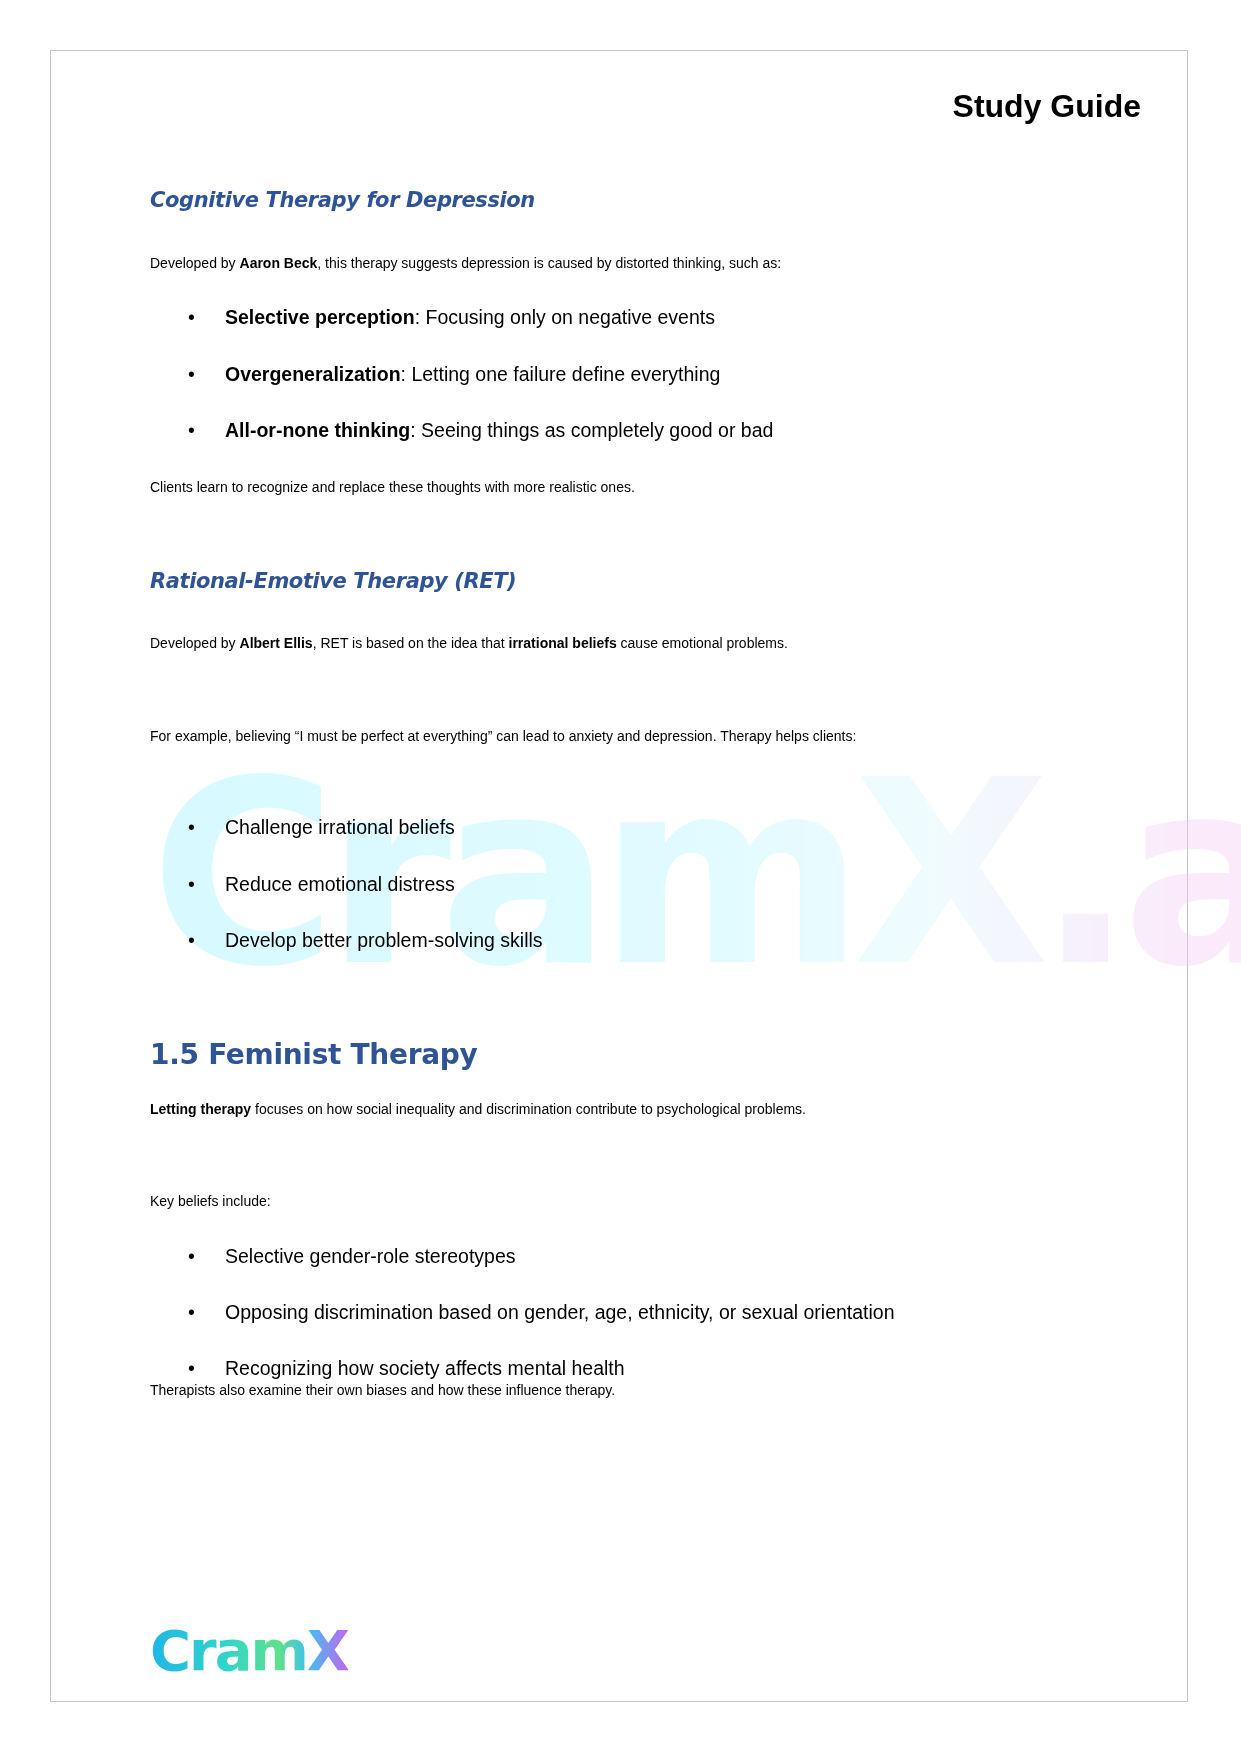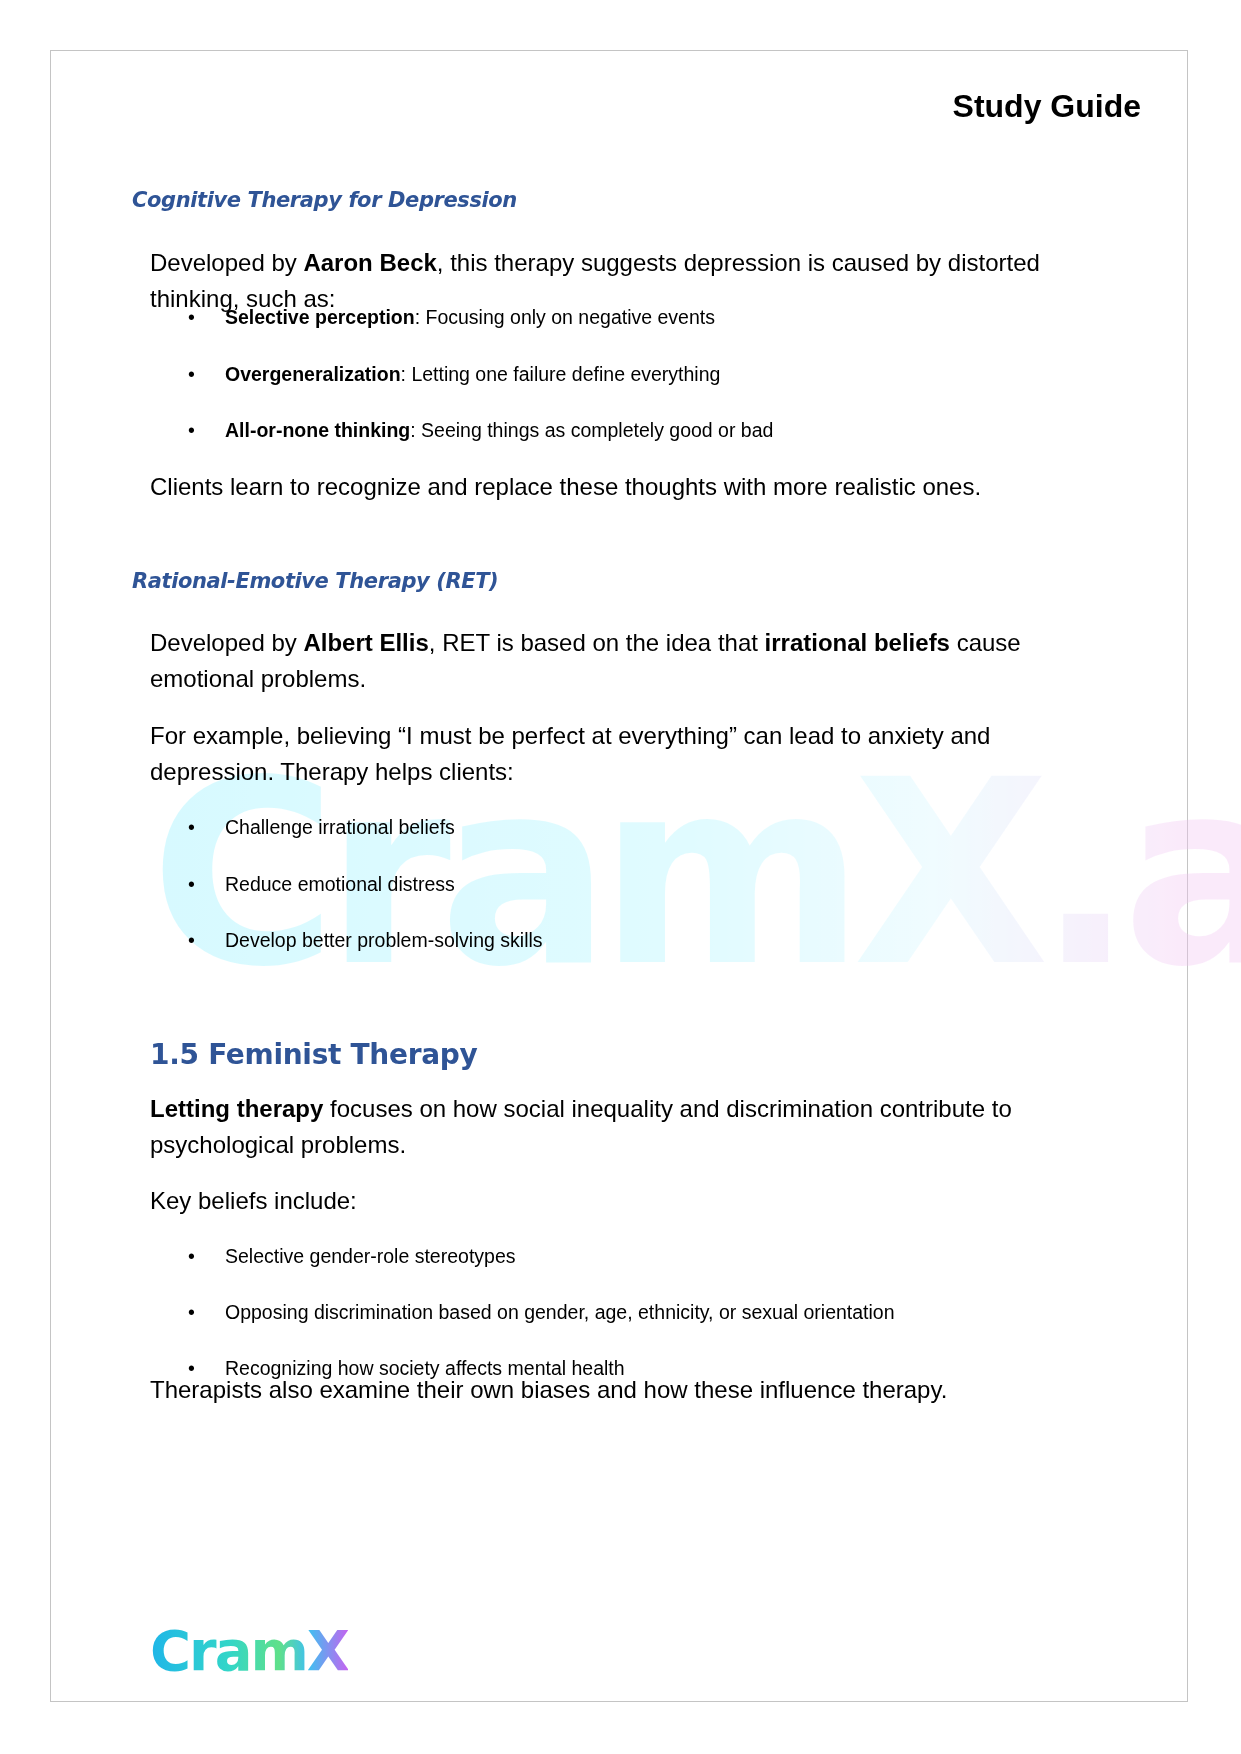--- a/index.html
+++ b/index.html
@@ -2,25 +2,25 @@
 <html><head>
 <meta charset="utf-8">
 <style>
   html, body { margin: 0; padding: 0; background: #ffffff; }
   body { width: 1241px; height: 1754px; position: relative; overflow: hidden;
          font-family: "Liberation Sans", sans-serif; color: #000; }
   .page { position: absolute; left: 50px; top: 50px; width: 1138px; height: 1652px;
           border: 1.5px solid #c4c4c4; box-sizing: border-box; }
   .doc-title { position: absolute; right: 100px; top: 88px; font-size: 32px; font-weight: bold;
                font-family: "Liberation Sans", sans-serif; margin: 0; }
-  .h3 { position: absolute; left: 132px; font-size: 21px; font-weight: bold; font-style: italic;
+  .h3 { position: absolute; left: 150px; font-size: 21px; font-weight: bold; font-style: italic;
         color: #2f5496; font-family: "DejaVu Sans", sans-serif; margin: 0; letter-spacing: -0.4px; text-align: center; }
   .h2 { position: absolute; left: 150px; font-size: 28px; font-weight: bold;
         color: #2f5496; font-family: "DejaVu Sans", sans-serif; margin: 0; letter-spacing: -0.3px; }
-  .p { position: absolute; left: 150px; width: 940px; font-size: 24px; line-height: 36px; margin: 0; }
+  .p { position: absolute; left: 150px; width: 940px; font-size: 14px; line-height: 36px; margin: 0; }
   .li { position: absolute; left: 188px; font-size: 19.5px; line-height: 24px; margin: 0; }
   .li .bullet { position: absolute; left: 0; top: 0; }
   .li .text { position: absolute; left: 37px; top: 0; white-space: nowrap; }
   b { font-weight: bold; }
   .watermark { position: absolute; left: 150px; top: 755px; width: 940px; height: 240px;
                pointer-events: none; opacity: 0.35; }
   .watermark-text { position: absolute; left: 0; top: -30px; font-size: 255px; font-weight: bold;
                     font-family: "DejaVu Sans", sans-serif; letter-spacing: -12px;
                     background: linear-gradient(90deg, #8ef0ff 0%, #a9f5ff 45%, #d6f7ff 65%, #f3c6f3 85%, #f0c0f0 100%);
                     -webkit-background-clip: text; background-clip: text; color: transparent; white-space: nowrap; }

